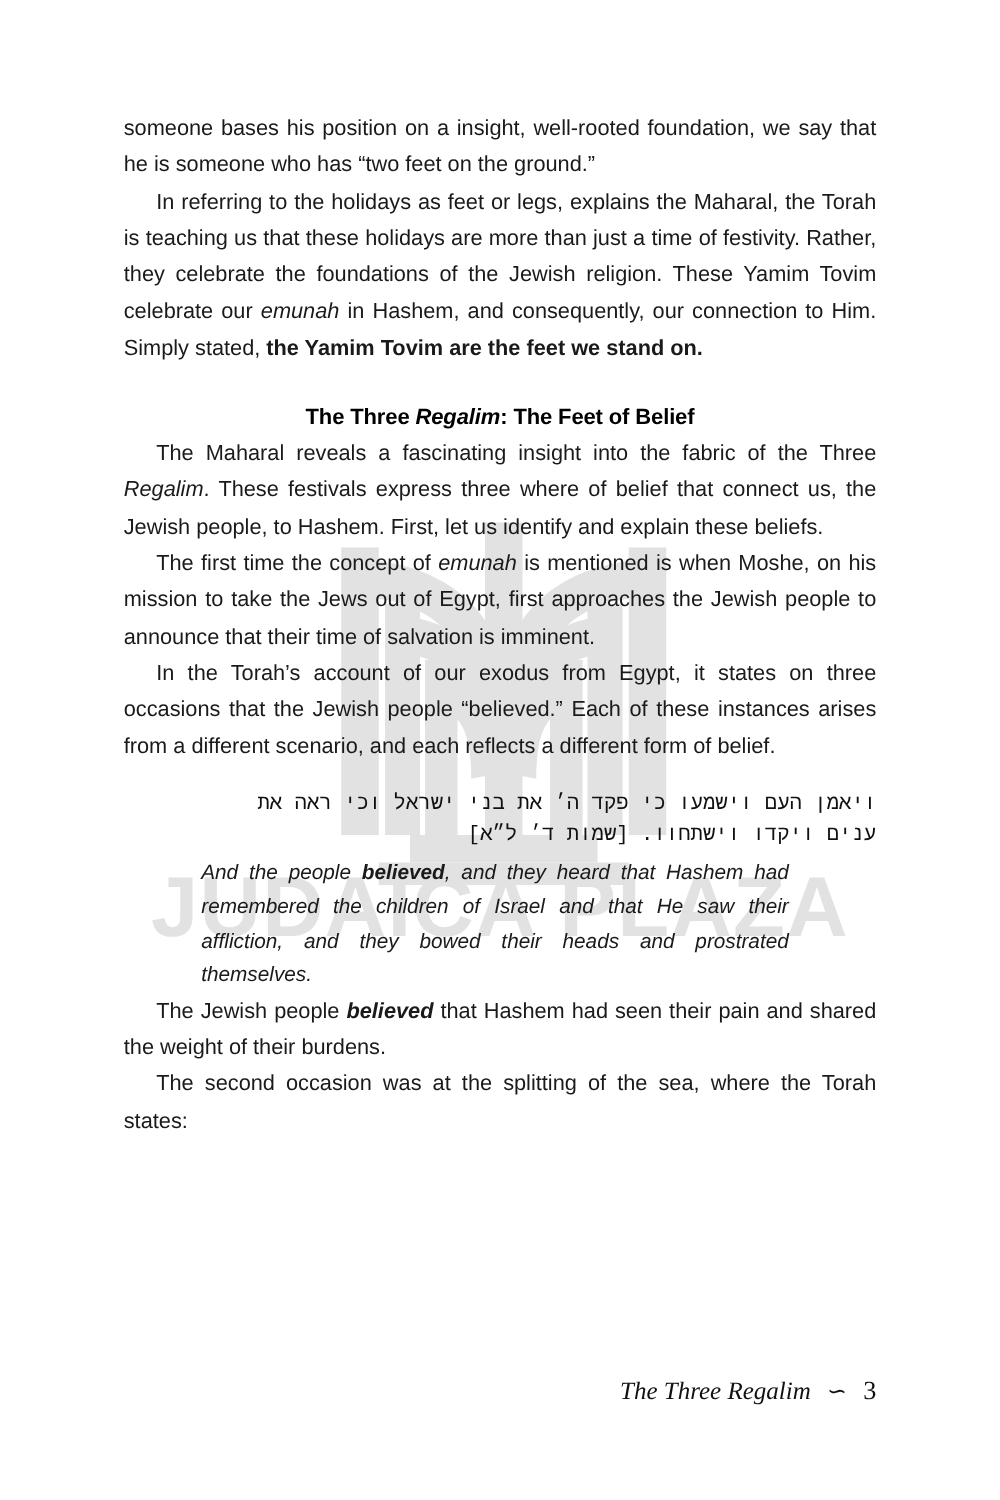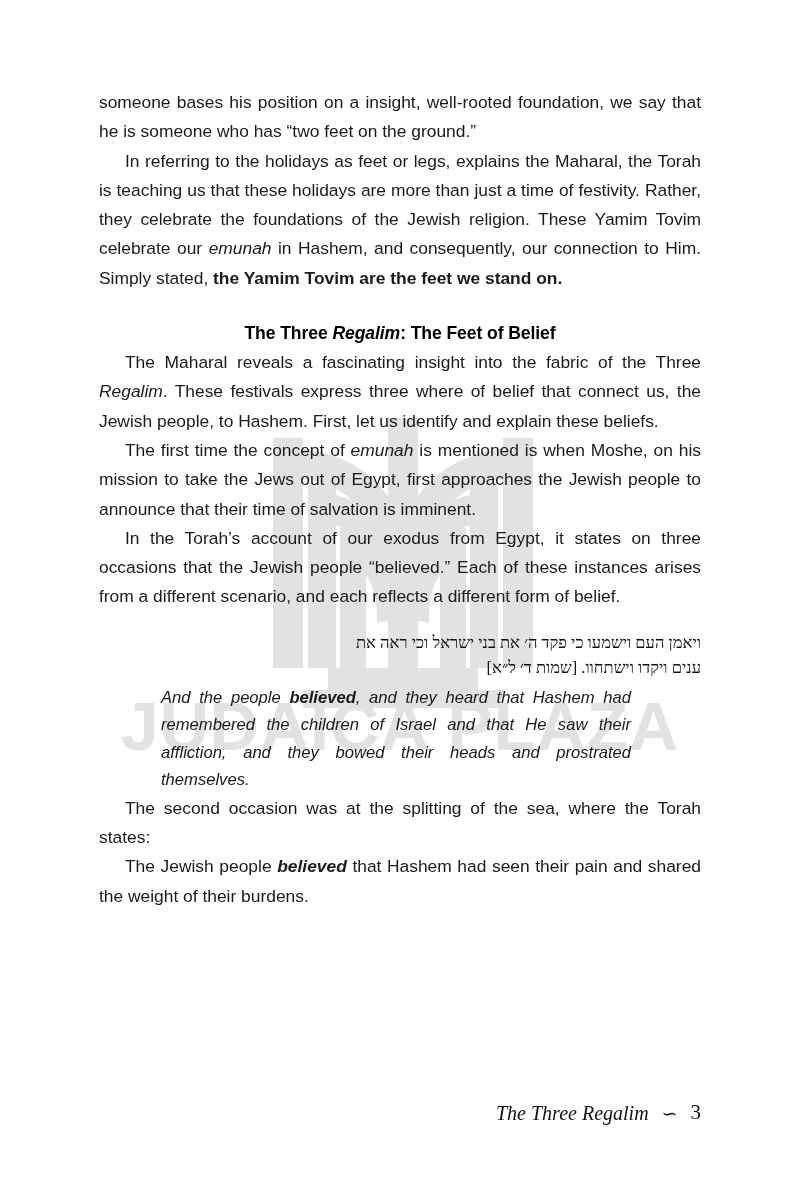--- a/index.html
+++ b/index.html
@@ -84,21 +84,21 @@
 
   .bold { font-weight: 700; }
   .it { font-style: italic; }
   .bolditalic { font-weight: 700; font-style: italic; }
 
   
   .hebrew-block {
     margin-top: 18px;
     direction: rtl;
     text-align: right;
-    font-family: Liberation Serif, serif;
+    font-family: Liberation Mono, monospace;
     font-size: 16.5px;
     line-height: 25px;
     color: #111111;
     padding-left: 0px;
     padding-right: 0px;
   }
   .hebrew-block .heb-line { display: block; }
 
   
   .translation {
@@ -194,23 +194,23 @@
 
     <p class="body indent"><span>In the Torah’s account of our exodus from Egypt, it states on three occasions that the Jewish people “believed.” Each of these instances arises from a different scenario, and each reflects a different form of belief.</span></p>
 
     <div class="hebrew-block">
       <span class="heb-line">ויאמן העם וישמעו כי פקד ה׳ את בני ישראל וכי ראה את</span>
       <span class="heb-line">ענים ויקדו וישתחוו. [שמות ד׳ ל״א]</span>
     </div>
 
     <div class="translation"><span>And the people </span><span class="bolditalic">believed</span><span>, and they heard that Hashem had remembered the children of Israel and that He saw their affliction, and they bowed their heads and prostrated themselves.</span></div>
 
+    <p class="body indent after-quote"><span>The Jewish people </span><span class="bolditalic">believed</span><span> that Hashem had seen their pain and shared the weight of their burdens.</span></p>
+
     <p class="body indent"><span>The second occasion was at the splitting of the sea, where the Torah states:</span></p>
-
-    <p class="body indent after-quote"><span>The Jewish people </span><span class="bolditalic">believed</span><span> that Hashem had seen their pain and shared the weight of their burdens.</span></p>
 
   </div>
 
   <div class="footer">
     <span class="footer-title">The Three Regalim</span>
     <span class="footer-orn">∽</span>
     <span class="footer-page">3</span>
   </div>
 
 </div>

